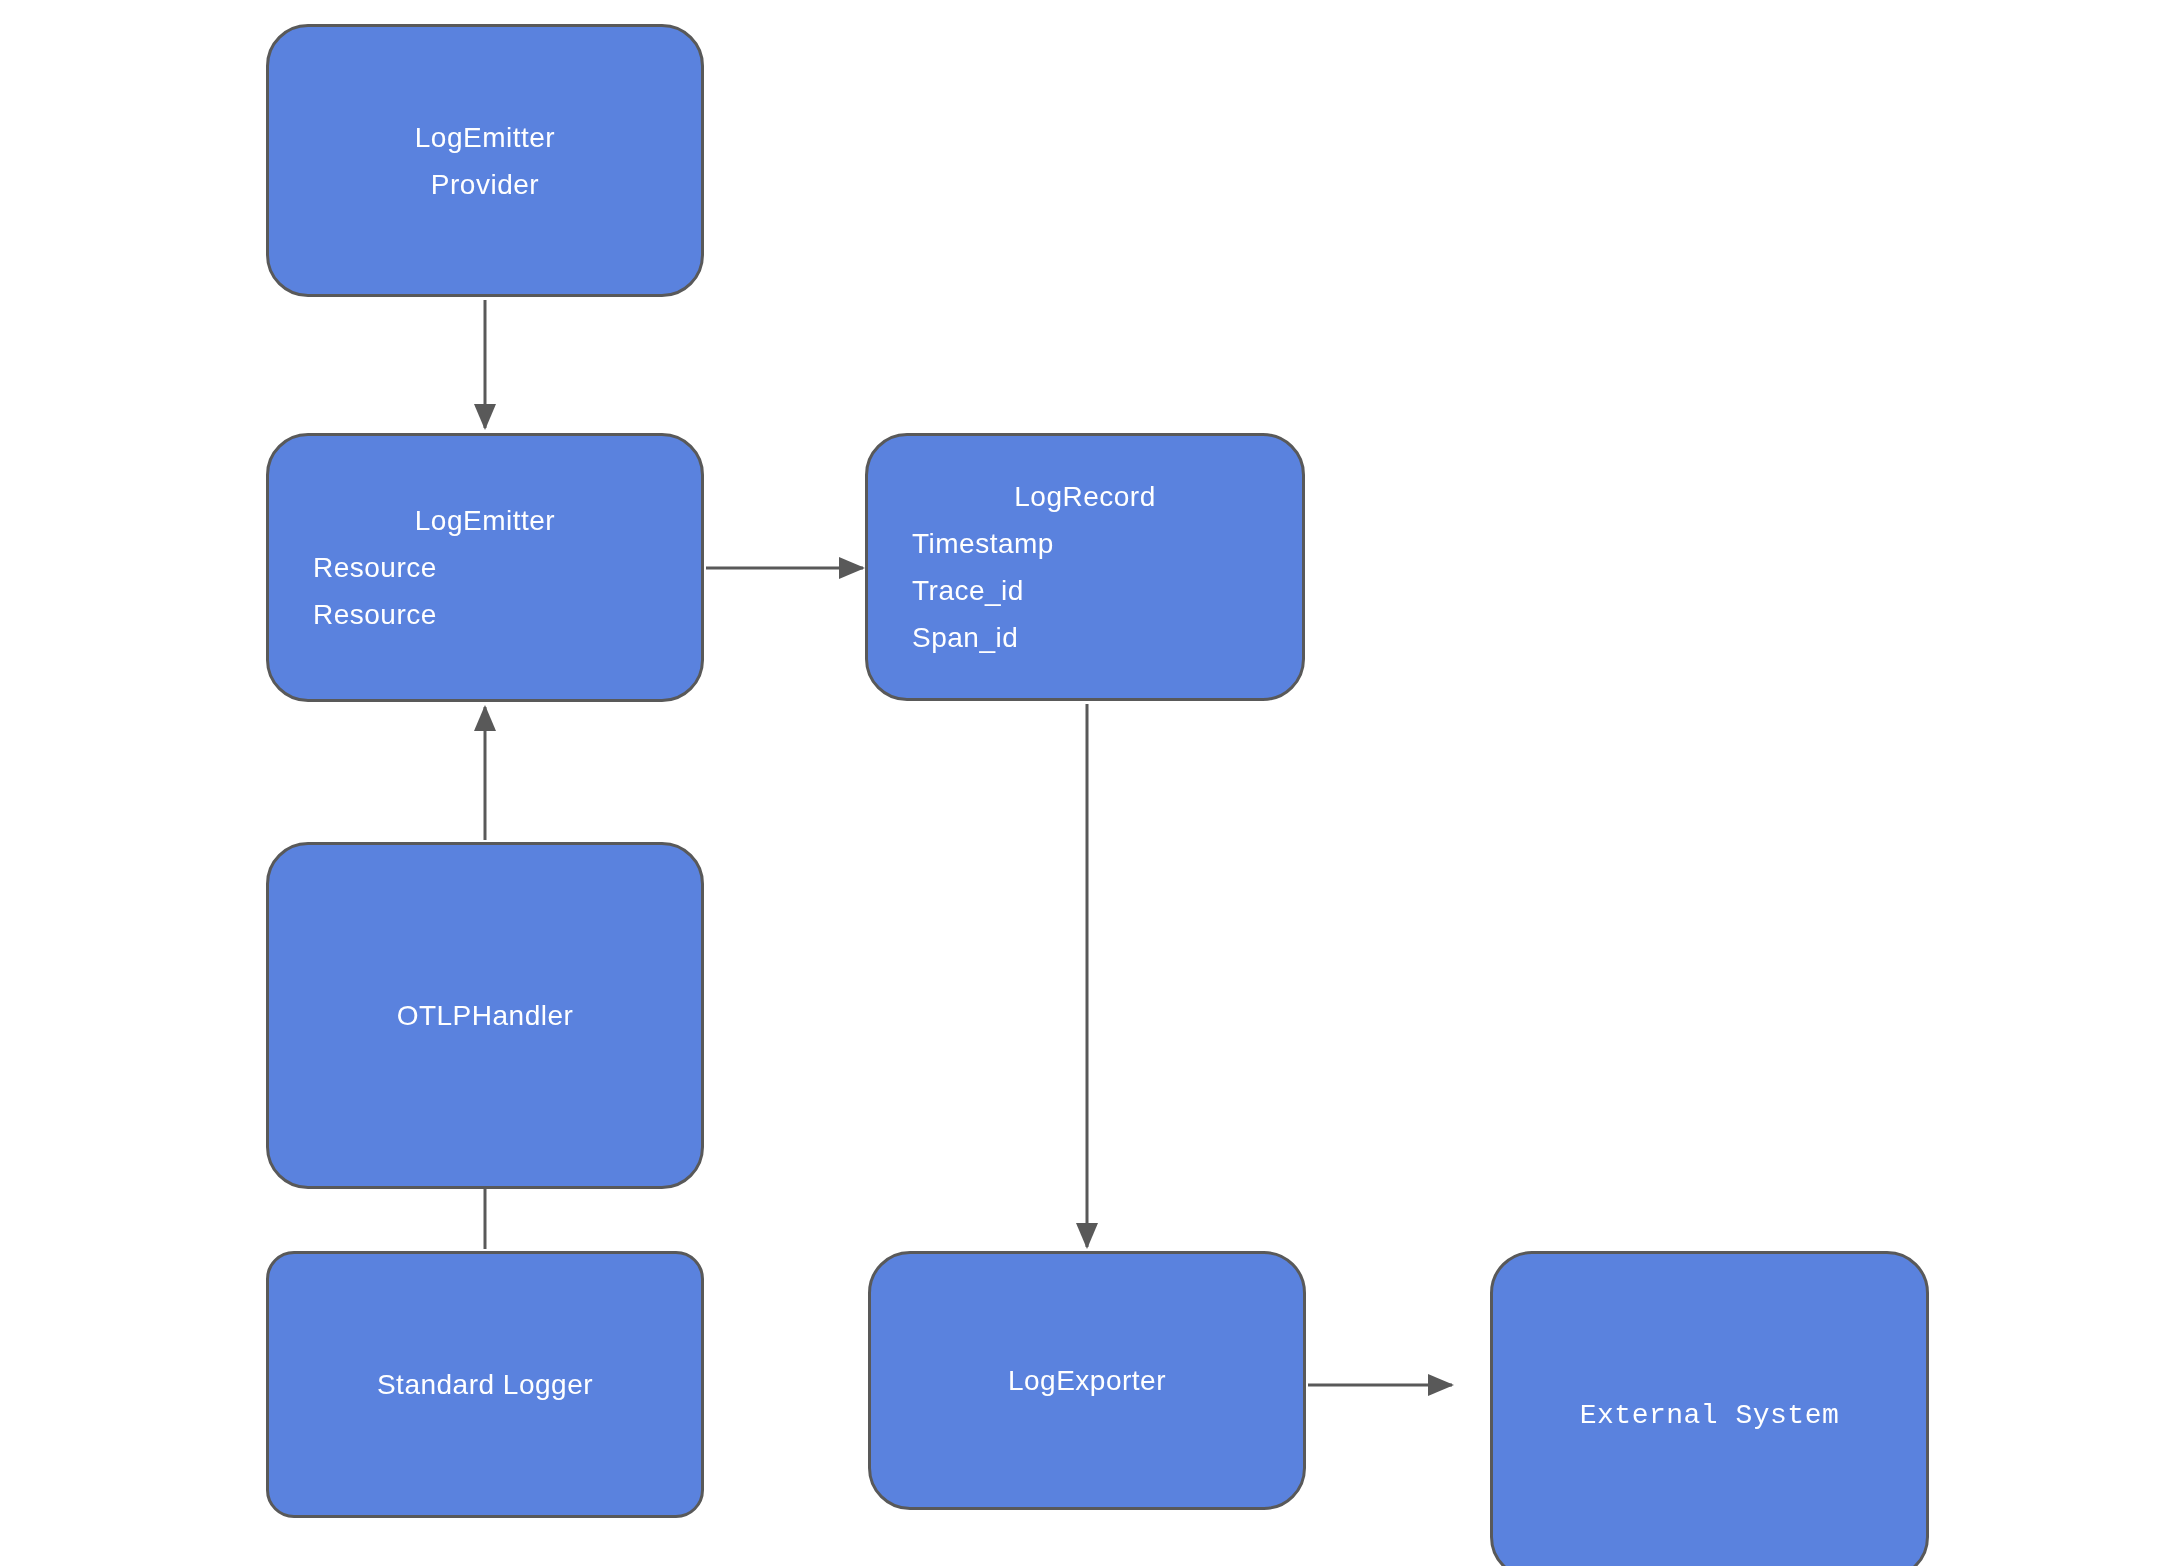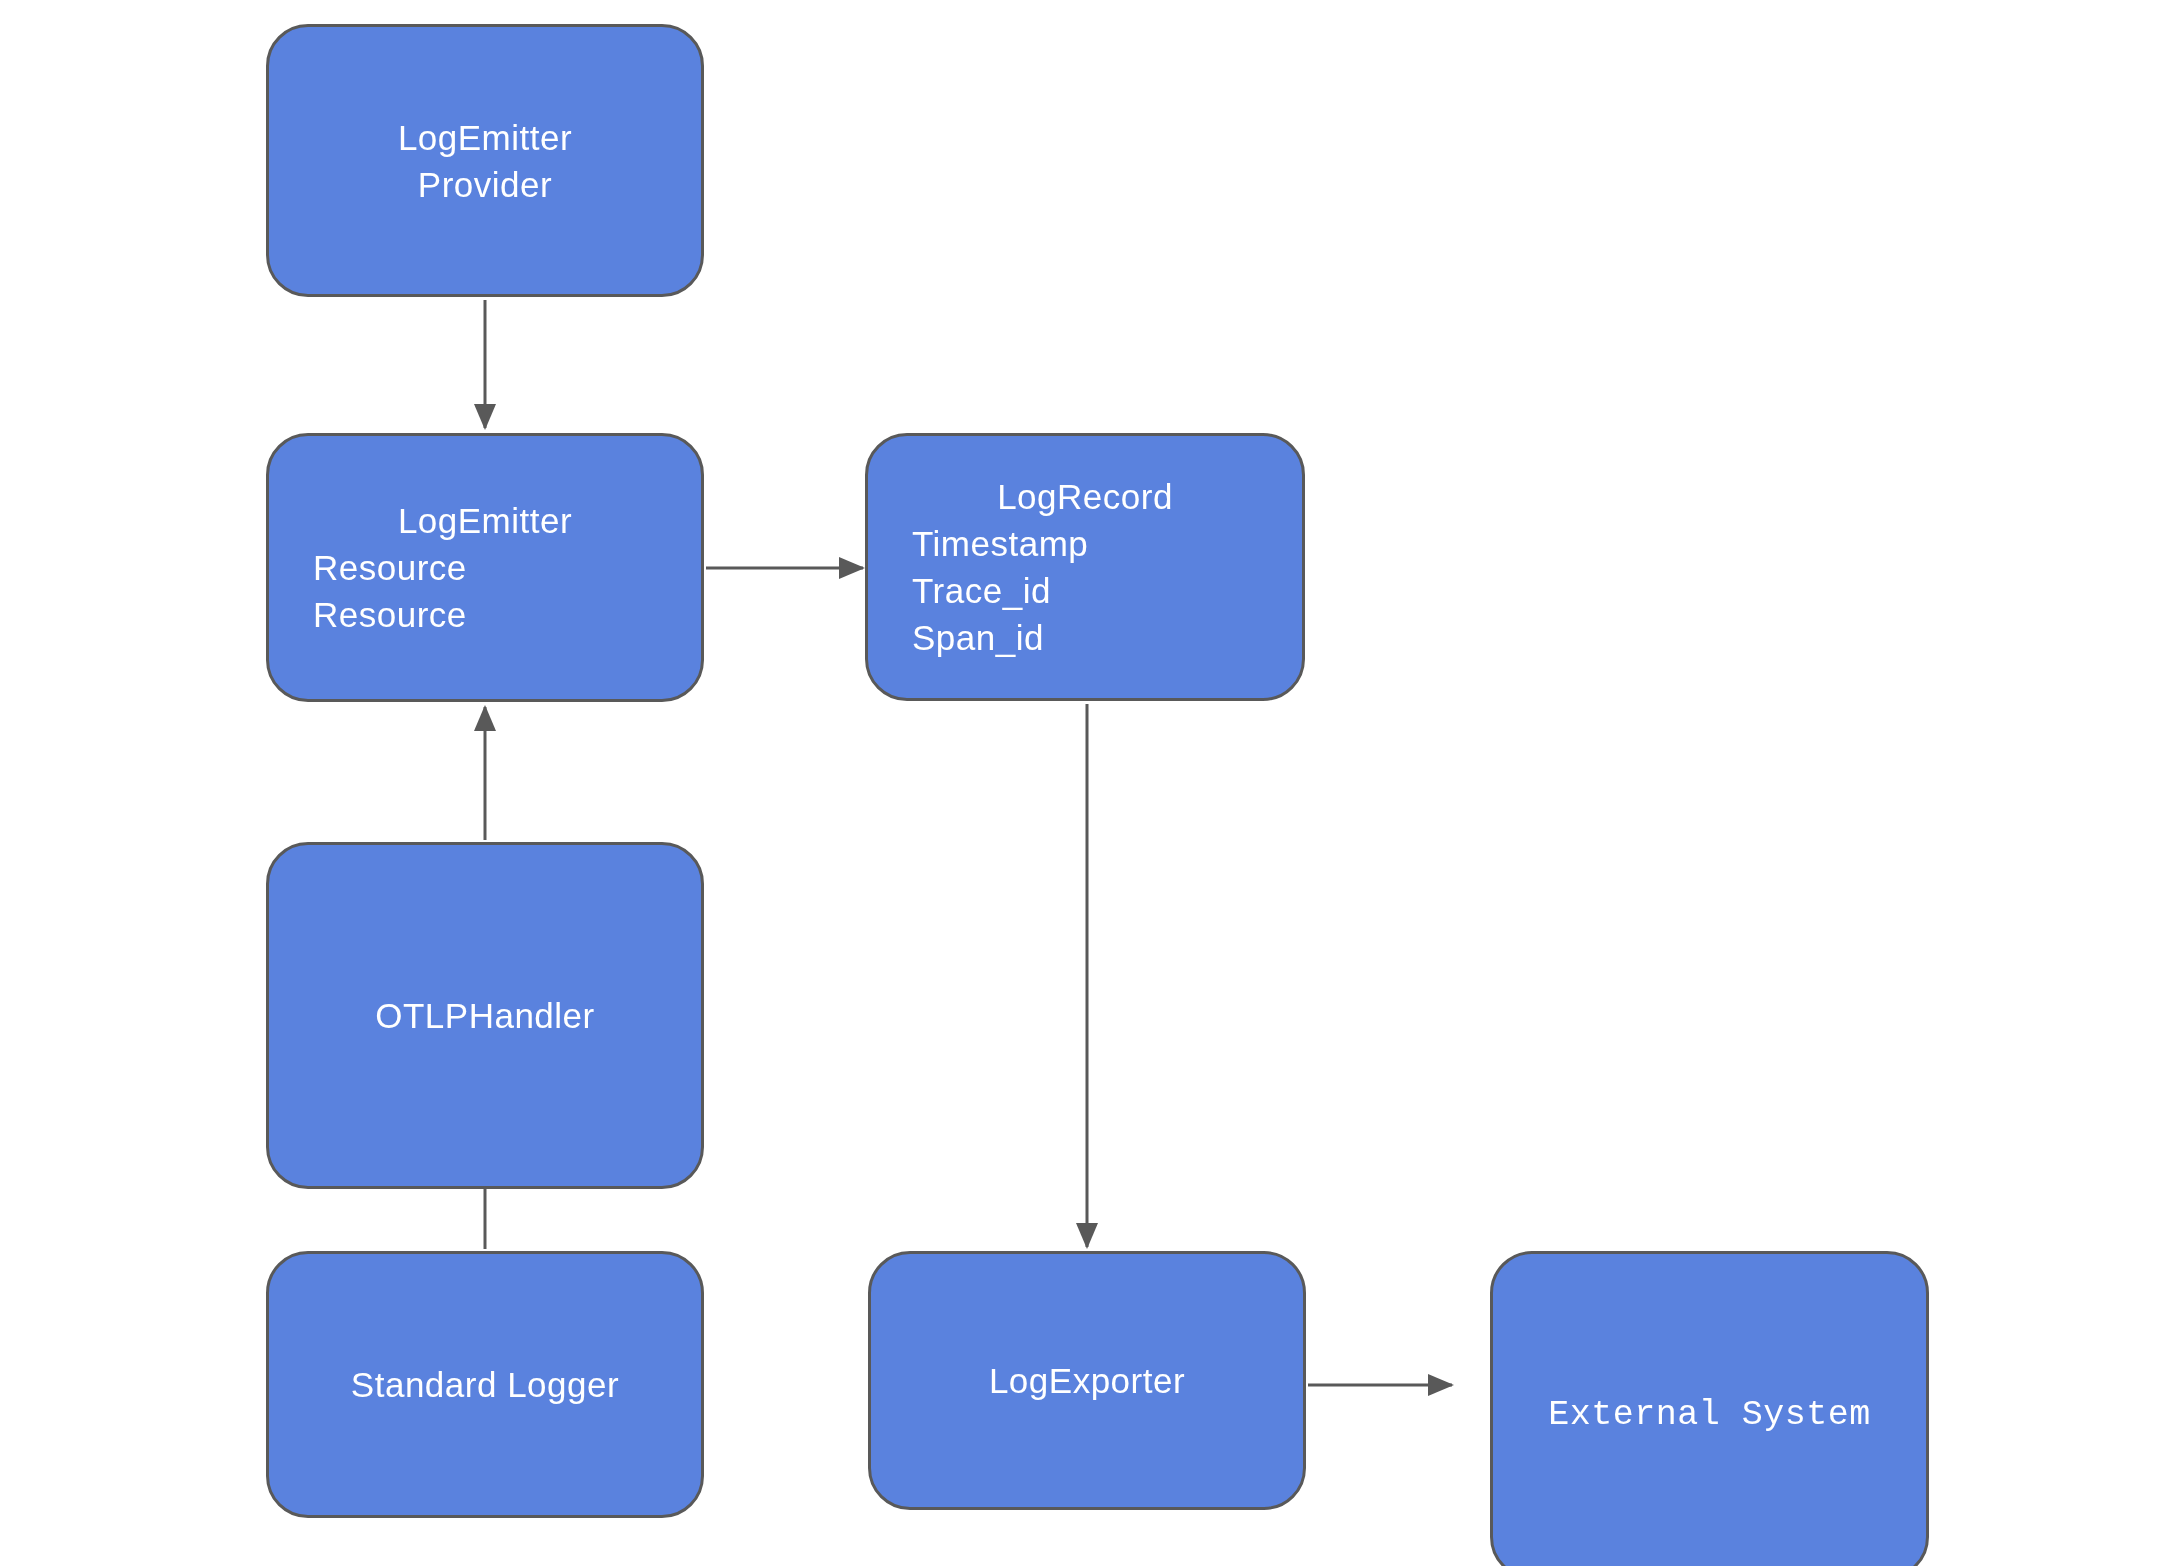--- a/index.html
+++ b/index.html
@@ -28,21 +28,21 @@
   .node {
     position: absolute;
     box-sizing: border-box;
     background: var(--node-fill, #5a82de);
     border: 3px solid var(--node-border, #595959);
     border-radius: 42px;
     color: var(--node-text, #ffffff);
     display: flex;
     flex-direction: column;
     justify-content: center;
-    font-size: 35px;
+    font-size: 28px;
     line-height: 47px;
     letter-spacing: 0.5px;
   }
   .node--center {
     align-items: center;
     text-align: center;
   }
   .node--center .node-label {
     white-space: pre-line;
   }
@@ -91,21 +91,21 @@
     <div class="node-title">LogRecord</div>
     <div class="node-attr">Timestamp</div>
     <div class="node-attr">Trace_id</div>
     <div class="node-attr">Span_id</div>
   </div>
 
   <div class="node node--center" style="left:266px; top:842px; width:438px; height:347px;">
     <div class="node-label">OTLPHandler</div>
   </div>
 
-  <div class="node node--center" style="left:266px; top:1251px; width:438px; height:267px;">
+  <div class="node node--center" style="left:266px; top:1251px; width:438px; height:267px;border-radius:28px;">
     <div class="node-label">Standard Logger</div>
   </div>
 
   <div class="node node--center" style="left:868px; top:1251px; width:438px; height:259px;">
     <div class="node-label">LogExporter</div>
   </div>
 
   <div class="node node--center" style="left:1490px; top:1251px; width:439px; height:328px;font-family:Liberation Mono, monospace;">
     <div class="node-label">External System</div>
   </div>

